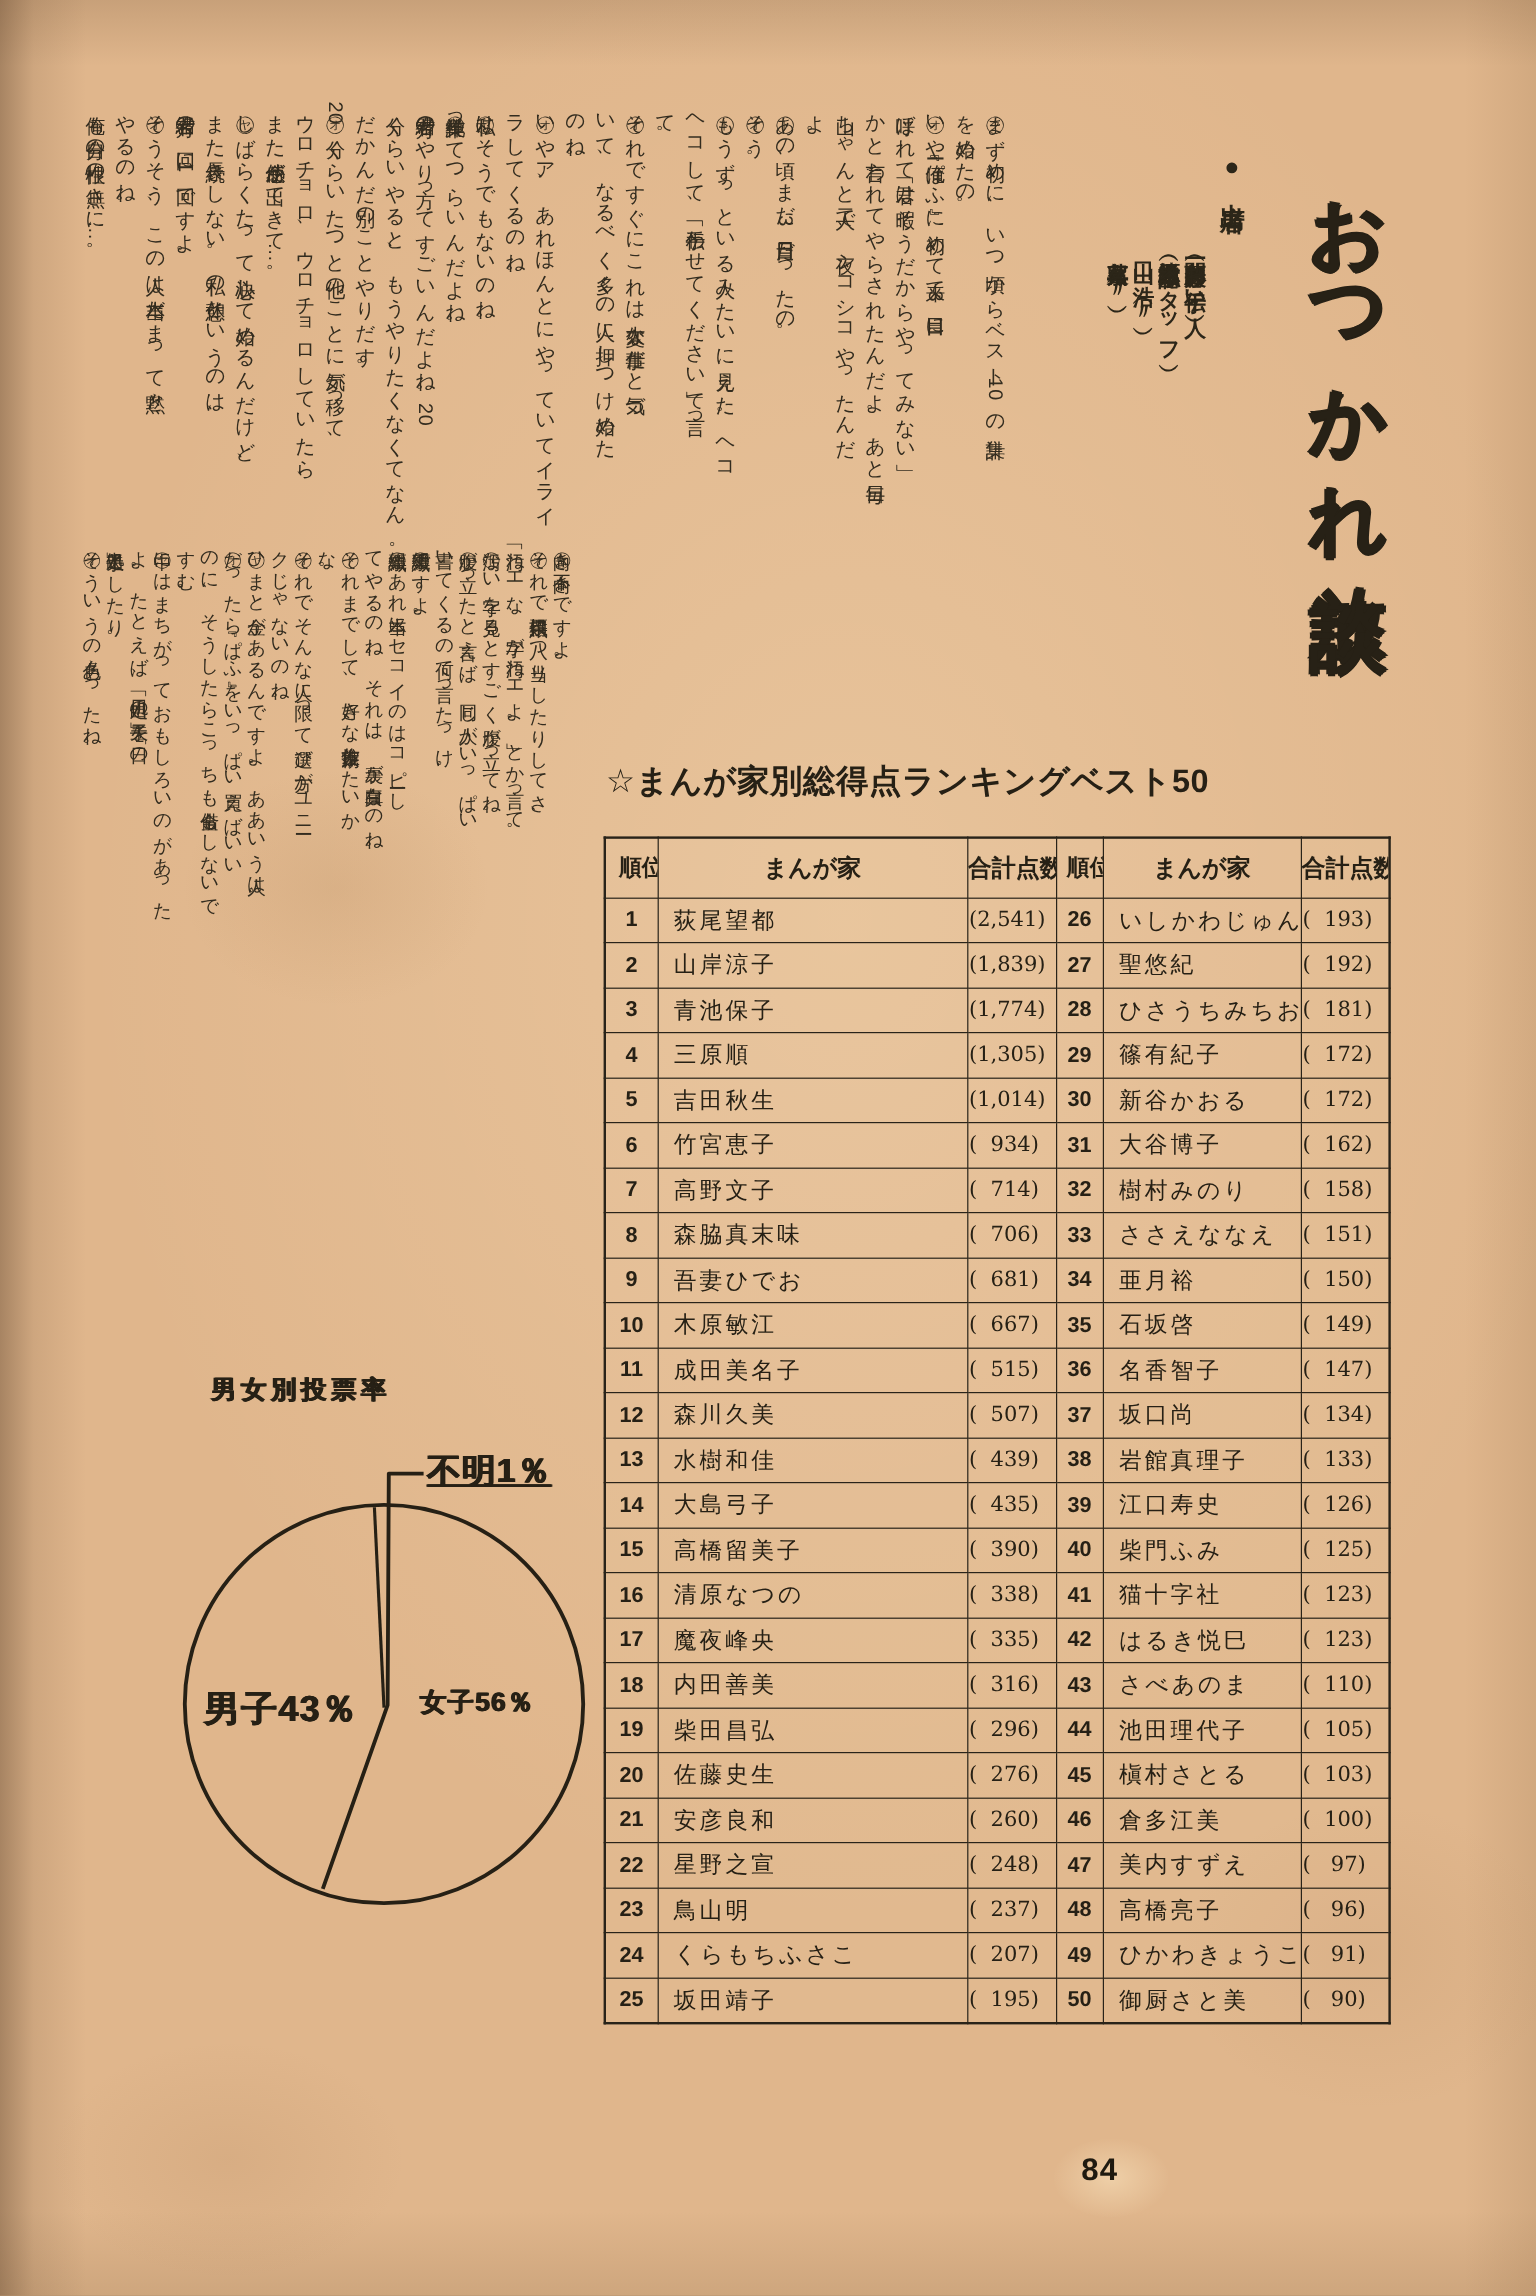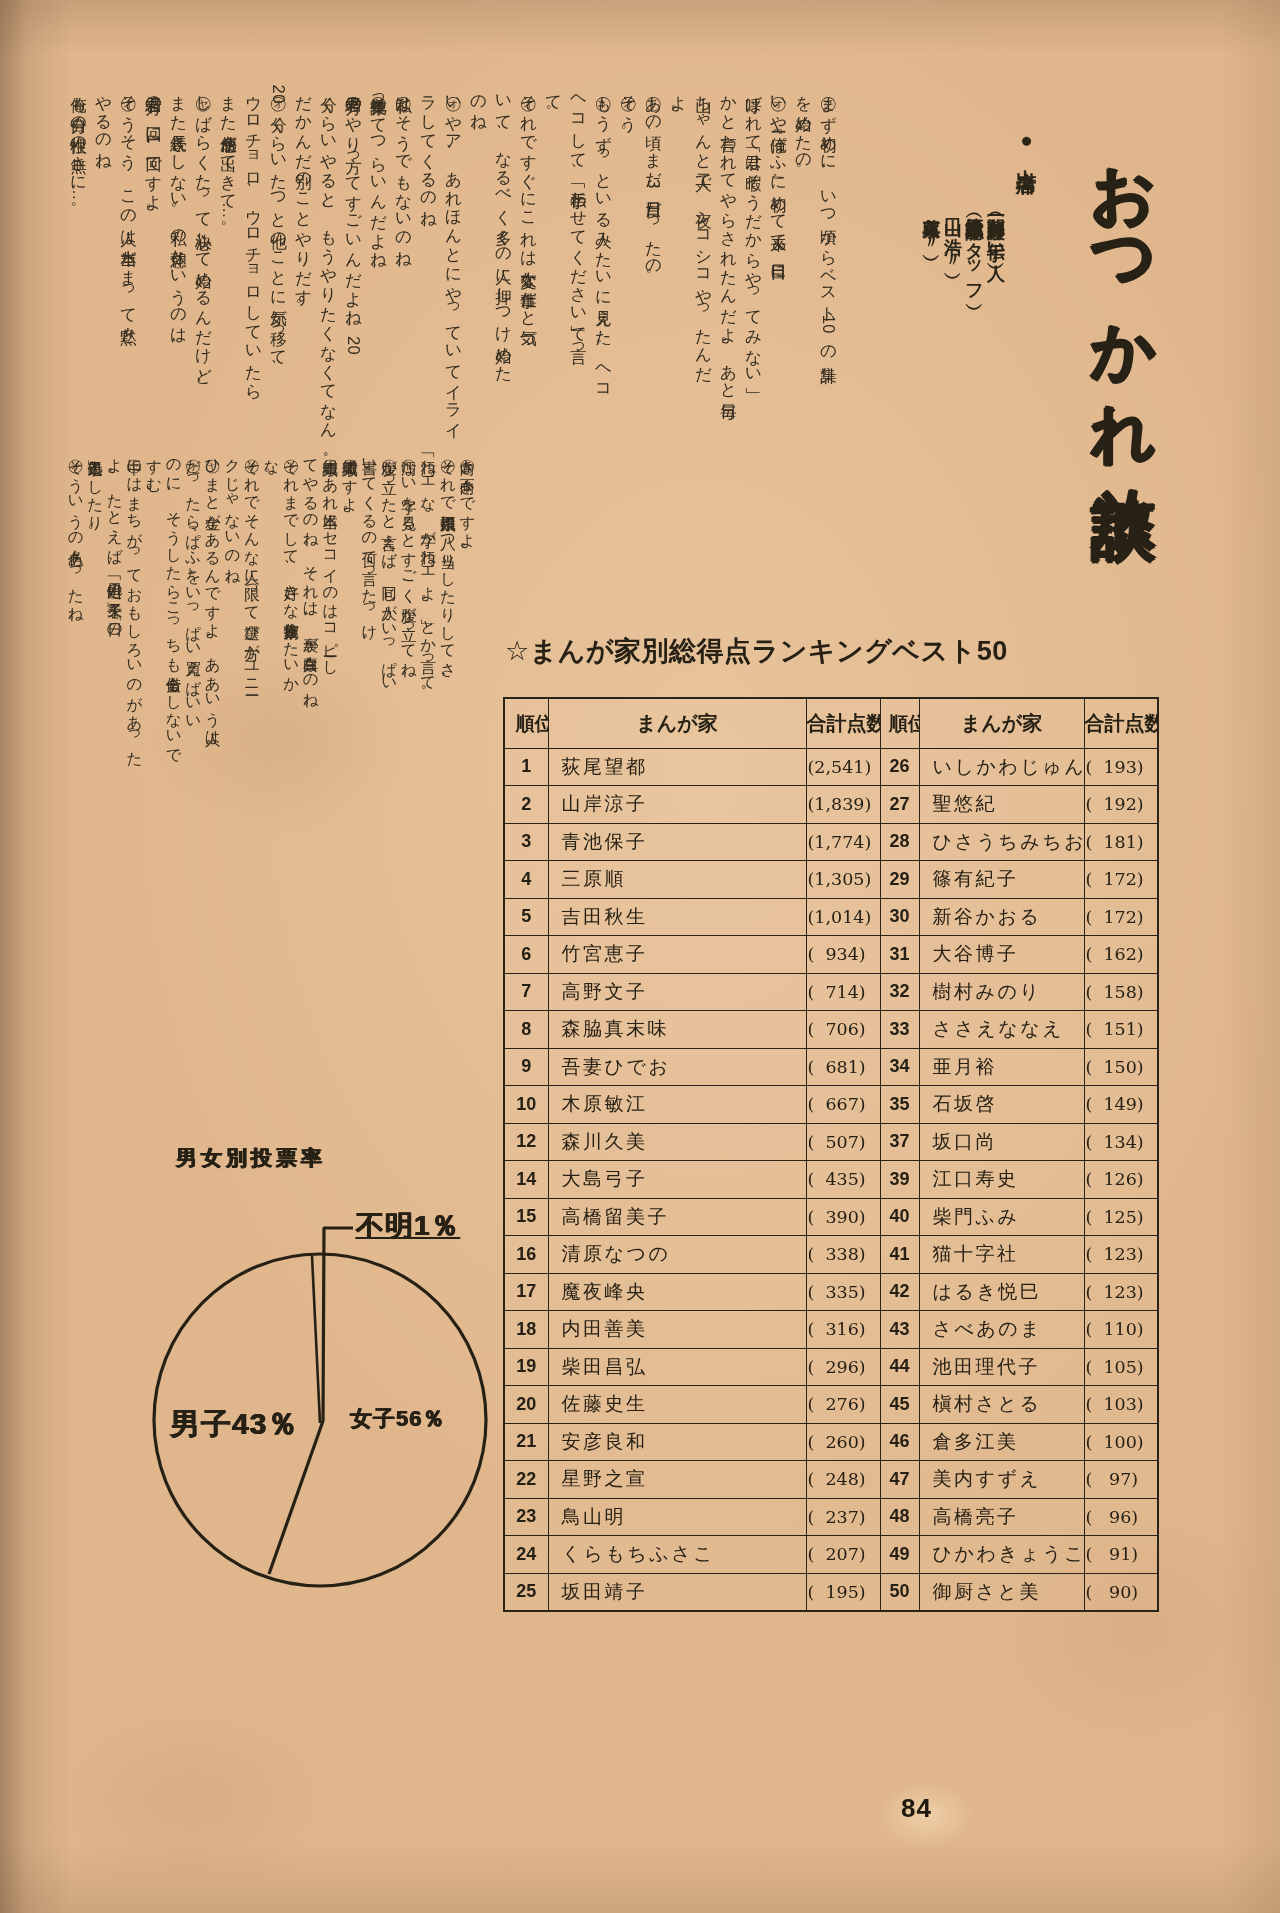--- a/index.html
+++ b/index.html
@@ -318,30 +318,46 @@
 
         <tr>
           <td class="rank">10</td>
           <td class="name">木原敏江</td>
           <td class="score">(  667)</td>
           <td class="rank">35</td>
           <td class="name">石坂啓</td>
           <td class="score">(  149)</td>
         </tr>
 
+        <tr>
+          <td class="rank">11</td>
+          <td class="name">成田美名子</td>
+          <td class="score">(  515)</td>
+          <td class="rank">36</td>
+          <td class="name">名香智子</td>
+          <td class="score">(  147)</td>
+        </tr>
 
         <tr>
           <td class="rank">12</td>
           <td class="name">森川久美</td>
           <td class="score">(  507)</td>
           <td class="rank">37</td>
           <td class="name">坂口尚</td>
           <td class="score">(  134)</td>
         </tr>
 
+        <tr>
+          <td class="rank">13</td>
+          <td class="name">水樹和佳</td>
+          <td class="score">(  439)</td>
+          <td class="rank">38</td>
+          <td class="name">岩館真理子</td>
+          <td class="score">(  133)</td>
+        </tr>
 
         <tr>
           <td class="rank">14</td>
           <td class="name">大島弓子</td>
           <td class="score">(  435)</td>
           <td class="rank">39</td>
           <td class="name">江口寿史</td>
           <td class="score">(  126)</td>
         </tr>
 

